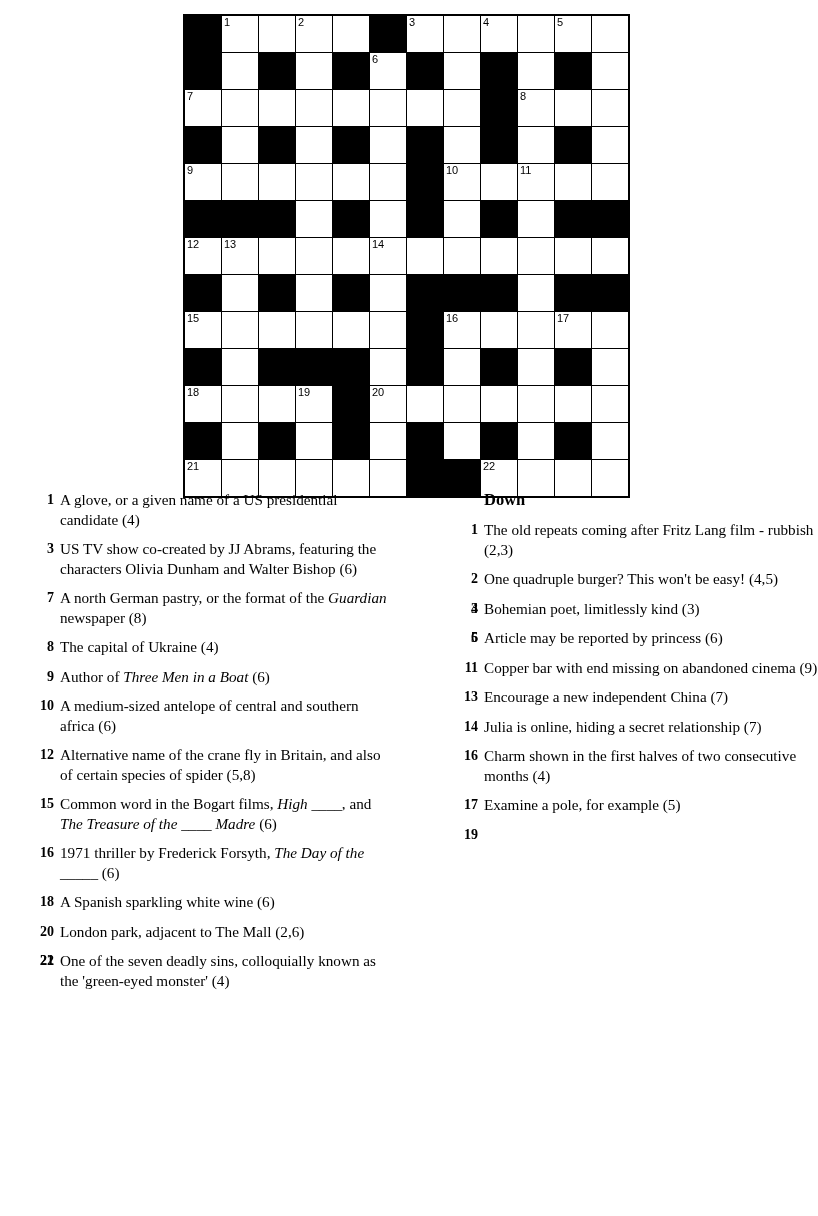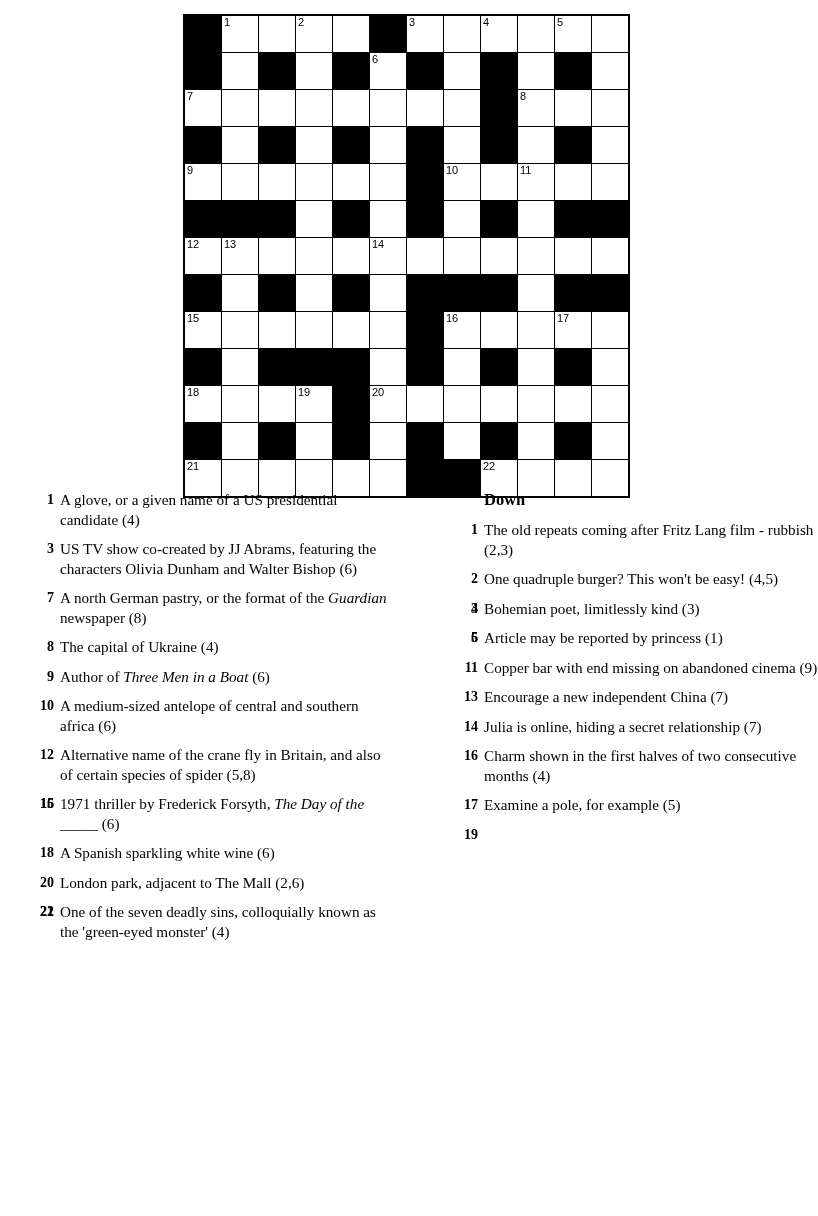--- a/index.html
+++ b/index.html
@@ -330,38 +330,38 @@
 
   <div class="clue-col" id="across-col">
     <ol class="clue-list" id="across-list">
         <li><span class="cnum">1</span><span class="ctext">A glove, or a given name of a US presidential candidate (4)</span></li>
         <li><span class="cnum">3</span><span class="ctext">US TV show co-created by JJ Abrams, featuring the characters Olivia Dunham and Walter Bishop (6)</span></li>
         <li><span class="cnum">7</span><span class="ctext">A north German pastry, or the format of the <em>Guardian</em> newspaper (8)</span></li>
         <li><span class="cnum">8</span><span class="ctext">The capital of Ukraine (4)</span></li>
         <li><span class="cnum">9</span><span class="ctext">Author of <em>Three Men in a Boat</em> (6)</span></li>
         <li><span class="cnum">10</span><span class="ctext">A medium-sized antelope of central and southern africa (6)</span></li>
         <li><span class="cnum">12</span><span class="ctext">Alternative name of the crane fly in Britain, and also of certain species of spider (5,8)</span></li>
-        <li><span class="cnum">15</span></li>
+        <li><span class="cnum">15</span><span class="ctext">Common word in the Bogart films, <em>High ____</em>, and <em>The Treasure of the ____ Madre</em> (6)</span></li>
         <li><span class="cnum">16</span><span class="ctext">1971 thriller by Frederick Forsyth, <em>The Day of the _____</em> (6)</span></li>
         <li><span class="cnum">18</span><span class="ctext">A Spanish sparkling white wine (6)</span></li>
         <li><span class="cnum">20</span><span class="ctext">London park, adjacent to The Mall (2,6)</span></li>
         <li><span class="cnum">21</span></li>
         <li><span class="cnum">22</span><span class="ctext">One of the seven deadly sins, colloquially known as the 'green-eyed monster' (4)</span></li>
       </ol>
   </div>
 
   <div class="clue-col" id="down-col">
     <div class="col-title">Down</div>
     <ol class="clue-list" id="down-list">
         <li><span class="cnum">1</span><span class="ctext">The old repeats coming after Fritz Lang film - rubbish (2,3)</span></li>
         <li><span class="cnum">2</span><span class="ctext">One quadruple burger? This won't be easy! (4,5)</span></li>
         <li><span class="cnum">3</span></li>
         <li><span class="cnum">4</span><span class="ctext">Bohemian poet, limitlessly kind (3)</span></li>
         <li><span class="cnum">5</span></li>
-        <li><span class="cnum">6</span><span class="ctext">Article may be reported by princess (1)</span></li>
+        <li><span class="cnum">6</span><span class="ctext">Article may be reported by princess (6)</span></li>
         <li><span class="cnum">11</span><span class="ctext">Copper bar with end missing on abandoned cinema (9)</span></li>
         <li><span class="cnum">13</span><span class="ctext">Encourage a new independent China (7)</span></li>
         <li><span class="cnum">14</span><span class="ctext">Julia is online, hiding a secret relationship (7)</span></li>
         <li><span class="cnum">16</span><span class="ctext">Charm shown in the first halves of two consecutive months (4)</span></li>
         <li><span class="cnum">17</span><span class="ctext">Examine a pole, for example (5)</span></li>
         <li><span class="cnum">19</span></li>
       </ol>
   </div>
 
 </div>

